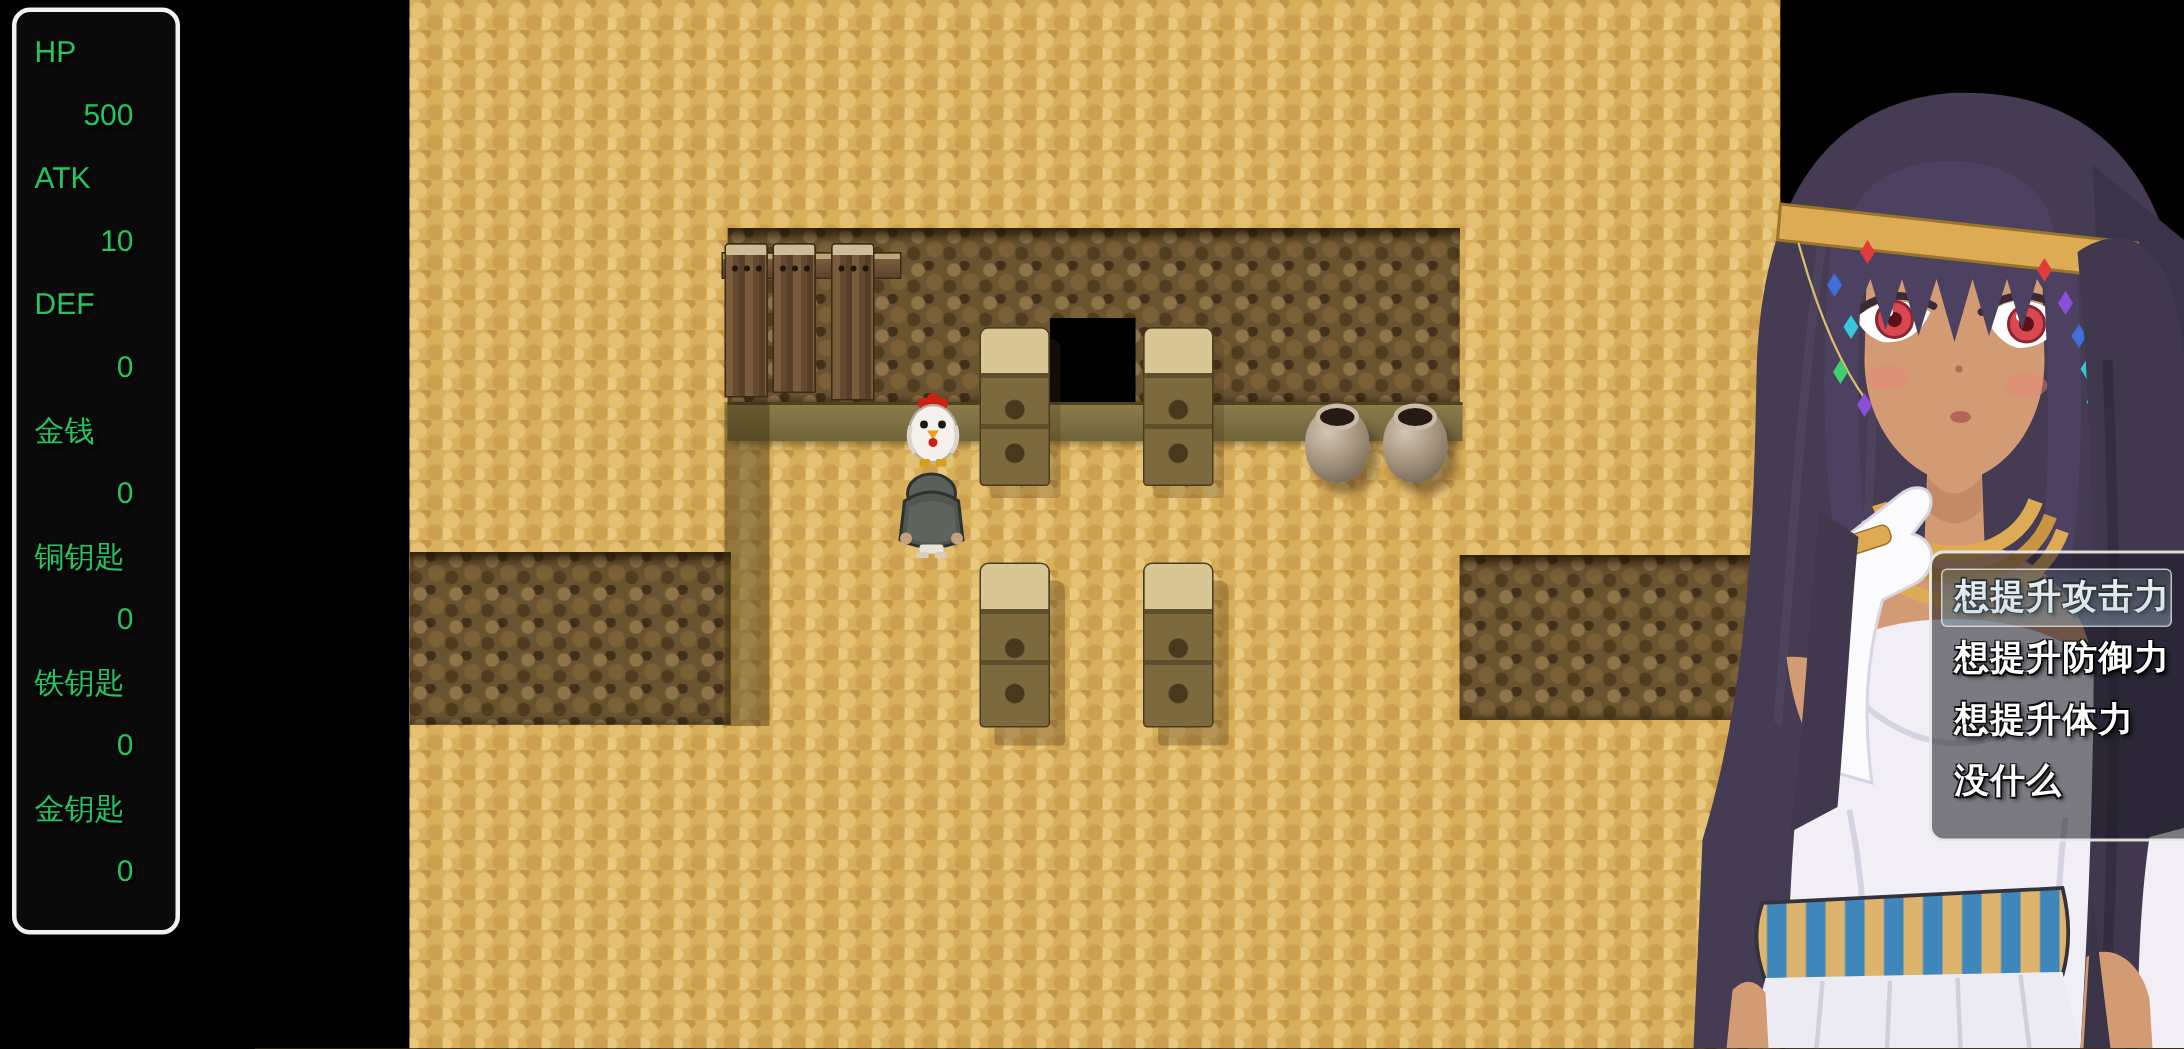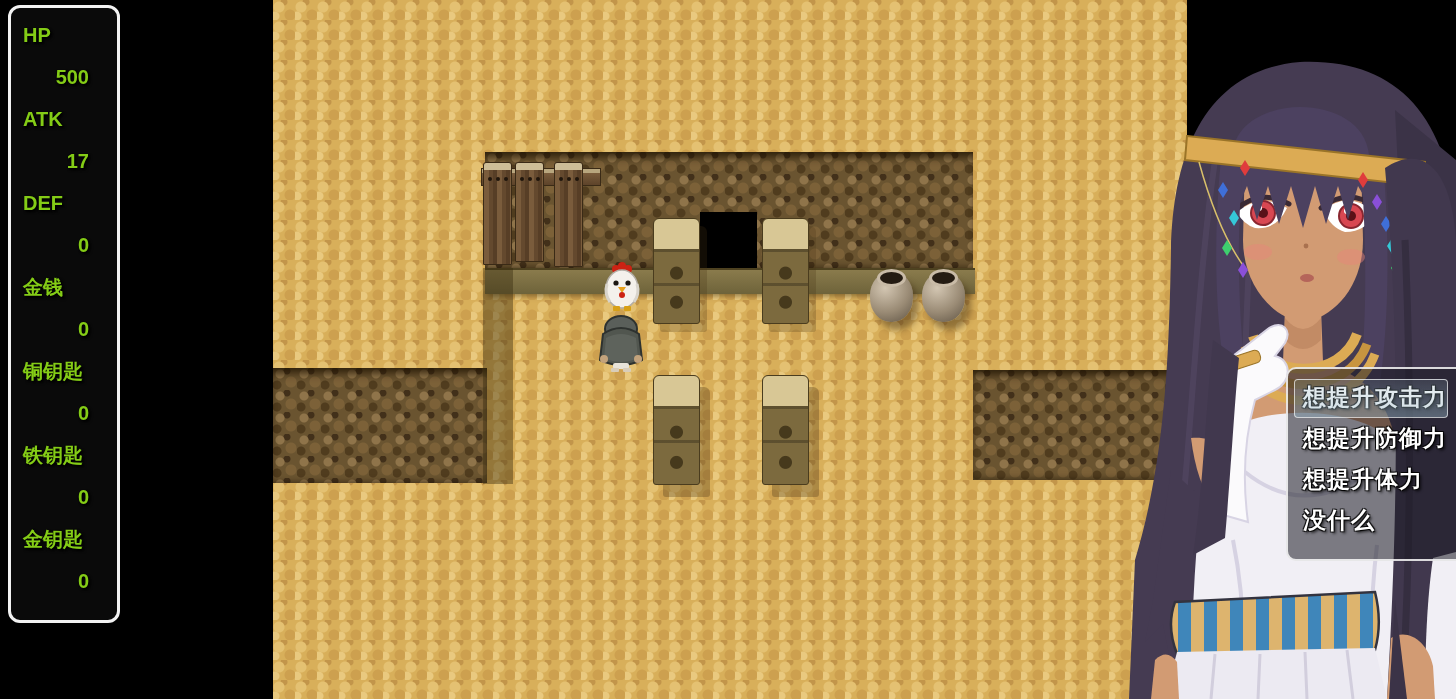--- a/index.html
+++ b/index.html
@@ -3,21 +3,21 @@
 <meta charset="utf-8">
 <style>
   html,body{margin:0;padding:0;background:#000;}
   #screen{position:relative;width:1456px;height:699px;background:#000;overflow:hidden;
           font-family:"Liberation Sans",sans-serif;}
   .abs{position:absolute;}
 
   
   #stats-panel{left:8px;top:5px;width:94px;height:600px;background:#0a0a0a;
     border:3px solid #f2f2f2;border-radius:12px;padding:6px 0 6px 12px;z-index:40;}
-  .stat-line{height:42px;display:flex;align-items:center;color:#84cc16;font-weight:bold;
+  .stat-line{height:42px;display:flex;align-items:center;color:#22c55e;font-weight:normal;
     font-size:20px;text-shadow:1px 1px 2px #000,2px 2px 3px rgba(0,0,0,.9);}
   .stat-line.value{justify-content:flex-end;padding-right:28px;}
 
   
   #game-map{left:273px;top:0;width:914px;height:699px;overflow:hidden;z-index:1;
     background-color:#d8af5a;
     background-image:
       radial-gradient(circle at 6px 7px,  #e4c172 0 5px, transparent 6px),
       radial-gradient(circle at 17px 15px,#cda04f 0 5px, transparent 6px),
       radial-gradient(circle at 11px 2px, #c2954a 0 3px, transparent 4px),
@@ -220,21 +220,21 @@
     <path d="M296,598 C312,588 332,600 338,626 L340,659 L292,659 Z" fill="#d29b73"></path>
     <path d="M300,560 L312,659 L294,659 Z" fill="#3b3347"></path>
 
     <path d="M60,620 Q72,608 82,622 L84,659 L56,659 Z" fill="#d29b73"></path>
   </svg>
 
   <div id="stats-panel" class="abs">
     <div class="stat-line">HP</div>
     <div class="stat-line value">500</div>
     <div class="stat-line">ATK</div>
-    <div class="stat-line value">17</div>
+    <div class="stat-line value">10</div>
     <div class="stat-line">DEF</div>
     <div class="stat-line value">0</div>
     <div class="stat-line">金钱</div>
     <div class="stat-line value">0</div>
     <div class="stat-line">铜钥匙</div>
     <div class="stat-line value">0</div>
     <div class="stat-line">铁钥匙</div>
     <div class="stat-line value">0</div>
     <div class="stat-line">金钥匙</div>
     <div class="stat-line value">0</div>

